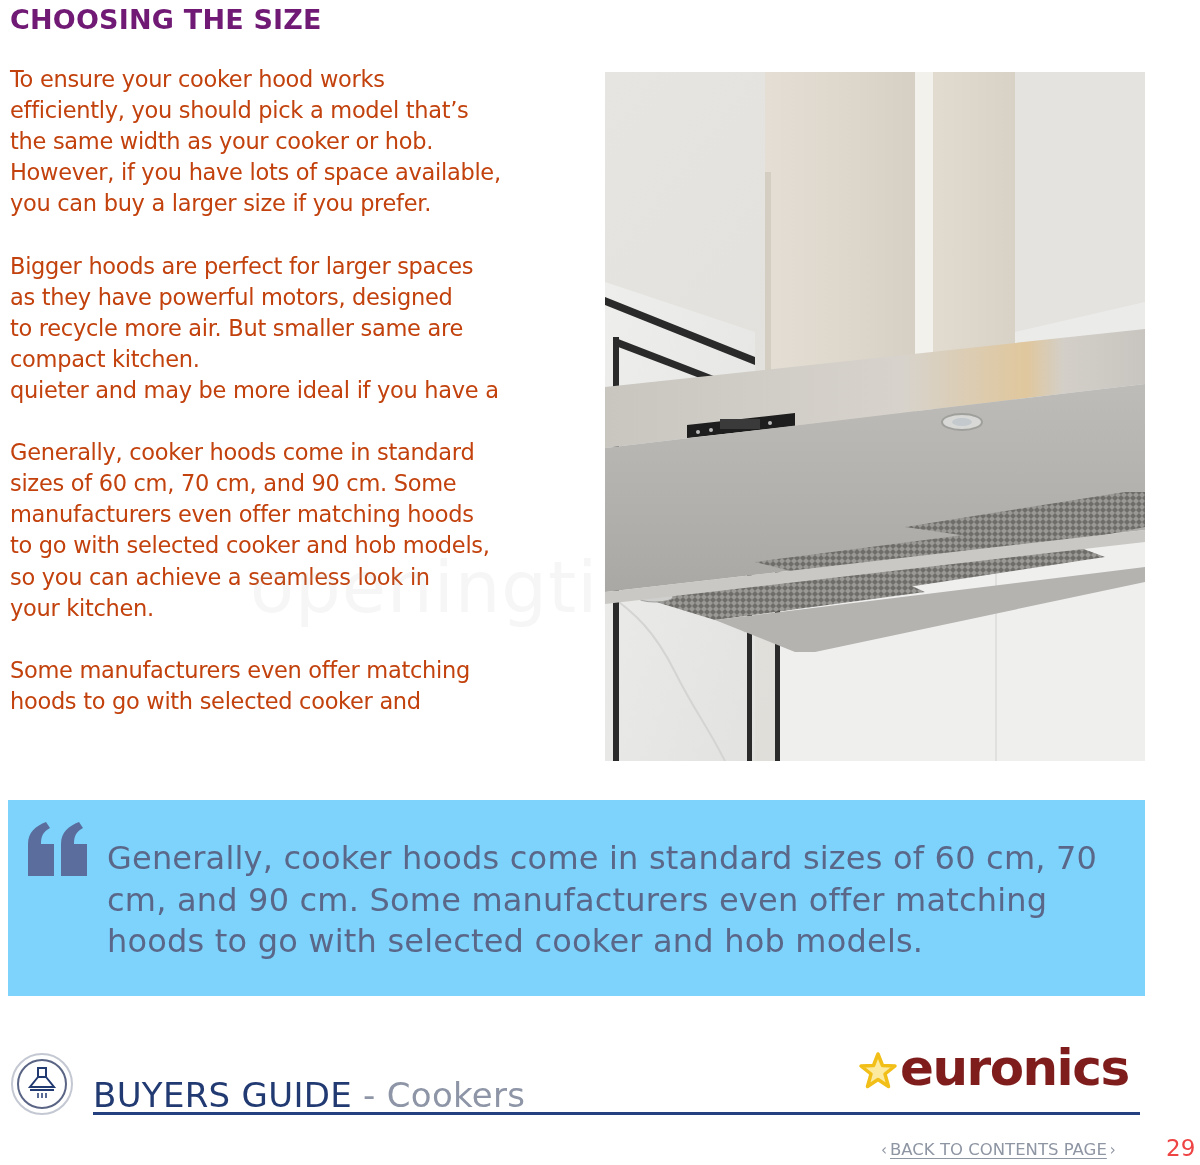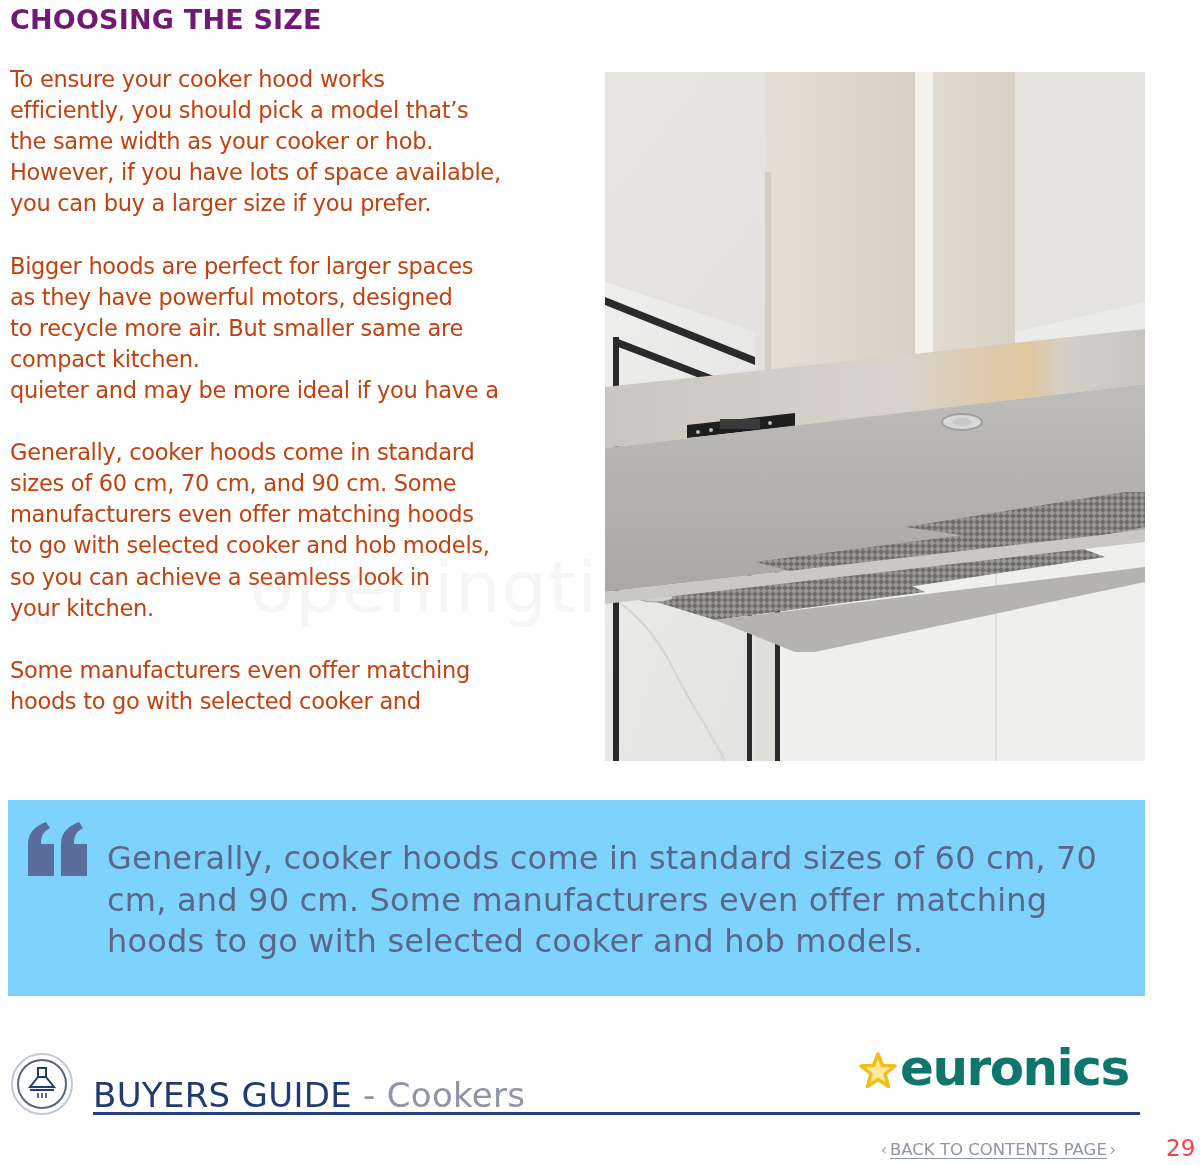--- a/index.html
+++ b/index.html
@@ -64,21 +64,21 @@
       position: absolute; left: 93px; top: 1112px; width: 1047px; height: 3px;
       background: #25407e;
     }
     .logo {
       position: absolute; left: 858px; top: 1038px; width: 285px; height: 60px;
       display: flex; align-items: center;
     }
     .logo-star { width: 40px; height: 40px; margin-right: 2px; margin-top: 6px; }
     .logo-text {
       font-family: "DejaVu Sans", sans-serif; font-weight: bold; font-size: 50px;
-      color: #0f766e; letter-spacing: -1.5px; line-height: 1;
+      color: #7f1d1d; letter-spacing: -1.5px; line-height: 1;
     }
     .back-link {
       position: absolute; left: 878px; top: 1140px;
       font-family: "DejaVu Sans", sans-serif; font-size: 16.5px; color: #8e95a3;
       white-space: nowrap; display: flex; align-items: center;
     }
     .back-link .chev { font-size: 15px; color: #8e95a3; margin: 0 3px; }
     .back-link .label { text-decoration: underline; text-underline-offset: 3px; text-align: center; }
     .page-number {
       position: absolute; left: 1166px; top: 1135px;

